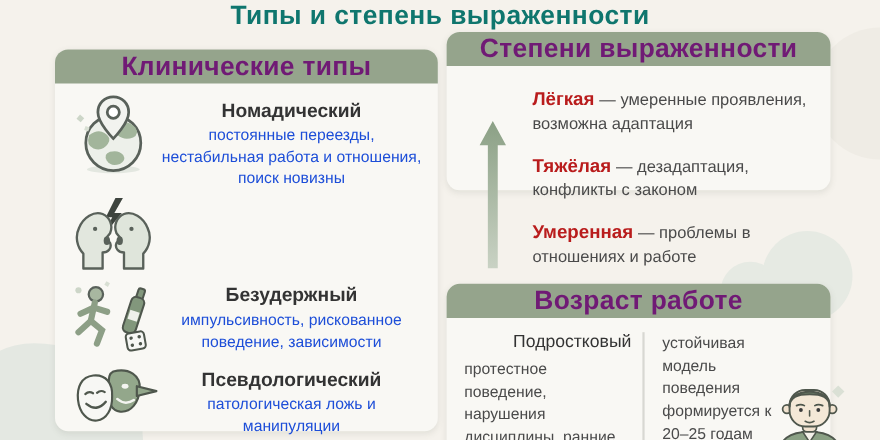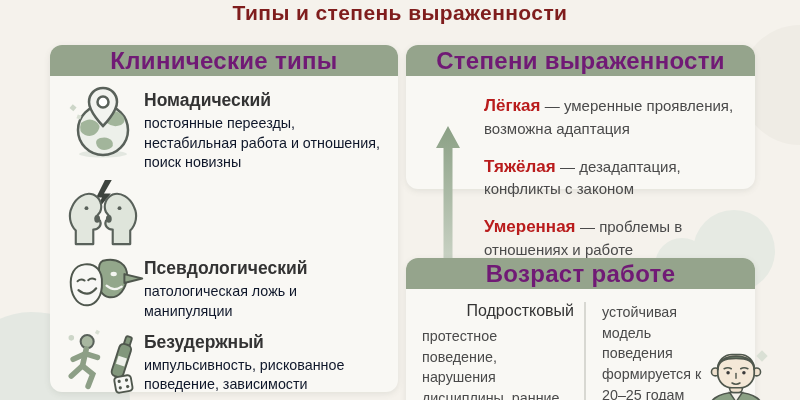--- a/index.html
+++ b/index.html
@@ -22,33 +22,33 @@
 
   
   .panel{position:absolute;background:#f9f8f4;border-radius:12px;z-index:1;
     box-shadow:0 2px 6px rgba(90,95,85,.12);}
   .panel-header{height:31px;background:#95a48c;border-radius:12px 12px 0 0;
     display:flex;align-items:center;justify-content:center;}
   .panel-header span{color:#701a75;font-weight:bold;font-size:24px;letter-spacing:.3px;}
 
   
   .page-title{position:absolute;left:0;top:1px;width:100%;text-align:center;z-index:1;
-    font-size:21px;font-weight:600;color:#7f1d1d;letter-spacing:.4px;}
+    font-size:24px;font-weight:600;color:#0f766e;letter-spacing:.4px;}
 
   
   .panel-left{left:50px;top:45px;width:348px;height:347px;}
   .items{padding:9px 12px 0 12px;}
-  .item{display:flex;align-items:flex-start;margin-bottom:5px;}
+  .item{display:flex;align-items:flex-start;margin-bottom:5px;text-align:center;}
   .item-icon{width:82px;flex:none;display:flex;justify-content:center;align-items:flex-start;}
   .item-text{flex:1;padding-top:2px;}
   .item-title{font-size:17.5px;font-weight:bold;color:#333;margin:3px 0 3px;}
-  .item-desc{font-size:14.3px;color:#0f172a;line-height:1.38;}
-
-  
-  .panel-sev{left:406px;top:45px;width:349px;height:144px;}
+  .item-desc{font-size:14.3px;color:#1d4ed8;line-height:1.38;}
+
+  
+  .panel-sev{left:406px;top:29px;width:349px;height:144px;}
   .sev-body{position:relative;padding:19px 14px 0 78px;}
   .sev-arrow{position:absolute;left:29px;top:50px;}
   .sev-item{margin-bottom:16px;line-height:1.35;}
   .sev-name{font-size:17px;font-weight:bold;color:#b91c1c;}
   .sev-desc{font-size:15px;color:#4a4a4a;}
 
   
   .panel-age{left:406px;top:258px;width:349px;height:160px;}
   .age-cols{display:flex;padding:13px 12px 0 16px;position:relative;}
   .age-col1{width:152px;flex:none;padding-right:10px;}
@@ -109,69 +109,69 @@
           <circle cx="23" cy="31" r="2" fill="#59615a"></circle>
           <circle cx="57" cy="31" r="2" fill="#59615a"></circle>
           <ellipse cx="34" cy="42" rx="3" ry="4" fill="#59615a"></ellipse>
           <ellipse cx="46" cy="42" rx="3" ry="4" fill="#59615a"></ellipse>
         </svg>
       </div>
     </div>
 
     <div class="item">
       <div class="item-icon">
+        <svg width="86" height="72" viewBox="0 0 88 74">
+          <circle cx="10" cy="10" r="3" fill="#cdd6c8"></circle>
+          <rect x="36" y="2" width="4" height="4" fill="#d8dfd3" transform="rotate(30 38 4)"></rect>
+          <circle cx="27" cy="14" r="7" fill="#a8b7a0" stroke="#59615a" stroke-width="2.2"></circle>
+          <g stroke="#8d9f86" stroke-width="6" stroke-linecap="round" fill="none">
+            <path d="M26 22 L22 40"></path>
+            <path d="M25 27 L12 33"></path>
+            <path d="M25 27 L38 31"></path>
+            <path d="M22 40 L10 51"></path>
+            <path d="M22 40 L33 49 L28 62"></path>
+          </g>
+          <g transform="rotate(18 62 38)">
+            <rect x="59.5" y="7" width="6.5" height="12" rx="2" fill="#82977c" stroke="#4f574d" stroke-width="2"></rect>
+            <rect x="56" y="16" width="13" height="36" rx="5" fill="#82977c" stroke="#4f574d" stroke-width="2"></rect>
+            <rect x="58" y="30" width="9.5" height="9" fill="#eef0ea"></rect>
+          </g>
+          <g transform="rotate(-10 66 60)">
+            <rect x="57" y="51" width="18" height="17" rx="3.5" fill="#f6f7f4" stroke="#4f574d" stroke-width="2"></rect>
+            <circle cx="62" cy="56" r="1.7" fill="#4f574d"></circle>
+            <circle cx="70" cy="56" r="1.7" fill="#4f574d"></circle>
+            <circle cx="62" cy="63" r="1.7" fill="#4f574d"></circle>
+            <circle cx="70" cy="63" r="1.7" fill="#4f574d"></circle>
+          </g>
+        </svg>
+      </div>
+      <div class="item-text">
+        <div class="item-title">Безудержный</div>
+        <div class="item-desc">импульсивность, рискованное поведение, зависимости</div>
+      </div>
+    </div>
+
+    <div class="item">
+      <div class="item-icon">
         <svg width="90" height="60" viewBox="0 0 92 62">
           <path d="M46 6 C62 2 74 10 73 24 C72 38 64 48 53 47 C45 46 40 38 41 26 C42 15 40 9 46 6 Z" fill="#93a78b" stroke="#4f574d" stroke-width="2.2"></path>
           <path d="M70 21 L90 26 L70 31 Z" fill="#93a78b" stroke="#4f574d" stroke-width="2.2" stroke-linejoin="round"></path>
           <ellipse cx="58" cy="21" rx="3.5" ry="2.5" fill="#f4f5f1"></ellipse>
           <path d="M50 34 Q58 41 67 35" stroke="#f4f5f1" stroke-width="2.5" fill="none" stroke-linecap="round"></path>
           <g transform="rotate(-6 28 34)">
             <path d="M28 10 C41 10 47 20 45 33 C44 46 37 56 27 56 C17 56 10 46 10 33 C10 20 16 10 28 10 Z" fill="#f7f7f4" stroke="#4f574d" stroke-width="2.2"></path>
             <path d="M18 28 Q22 25 26 28" stroke="#4f574d" stroke-width="2.2" fill="none" stroke-linecap="round"></path>
             <path d="M30 28 Q34 25 38 28" stroke="#4f574d" stroke-width="2.2" fill="none" stroke-linecap="round"></path>
             <path d="M18 38 Q28 48 38 38" stroke="#4f574d" stroke-width="2.4" fill="none" stroke-linecap="round"></path>
           </g>
         </svg>
       </div>
       <div class="item-text">
         <div class="item-title">Псевдологический</div>
         <div class="item-desc">патологическая ложь и манипуляции</div>
-      </div>
-    </div>
-
-    <div class="item">
-      <div class="item-icon">
-        <svg width="86" height="72" viewBox="0 0 88 74">
-          <circle cx="10" cy="10" r="3" fill="#cdd6c8"></circle>
-          <rect x="36" y="2" width="4" height="4" fill="#d8dfd3" transform="rotate(30 38 4)"></rect>
-          <circle cx="27" cy="14" r="7" fill="#a8b7a0" stroke="#59615a" stroke-width="2.2"></circle>
-          <g stroke="#8d9f86" stroke-width="6" stroke-linecap="round" fill="none">
-            <path d="M26 22 L22 40"></path>
-            <path d="M25 27 L12 33"></path>
-            <path d="M25 27 L38 31"></path>
-            <path d="M22 40 L10 51"></path>
-            <path d="M22 40 L33 49 L28 62"></path>
-          </g>
-          <g transform="rotate(18 62 38)">
-            <rect x="59.5" y="7" width="6.5" height="12" rx="2" fill="#82977c" stroke="#4f574d" stroke-width="2"></rect>
-            <rect x="56" y="16" width="13" height="36" rx="5" fill="#82977c" stroke="#4f574d" stroke-width="2"></rect>
-            <rect x="58" y="30" width="9.5" height="9" fill="#eef0ea"></rect>
-          </g>
-          <g transform="rotate(-10 66 60)">
-            <rect x="57" y="51" width="18" height="17" rx="3.5" fill="#f6f7f4" stroke="#4f574d" stroke-width="2"></rect>
-            <circle cx="62" cy="56" r="1.7" fill="#4f574d"></circle>
-            <circle cx="70" cy="56" r="1.7" fill="#4f574d"></circle>
-            <circle cx="62" cy="63" r="1.7" fill="#4f574d"></circle>
-            <circle cx="70" cy="63" r="1.7" fill="#4f574d"></circle>
-          </g>
-        </svg>
-      </div>
-      <div class="item-text">
-        <div class="item-title">Безудержный</div>
-        <div class="item-desc">импульсивность, рискованное поведение, зависимости</div>
       </div>
     </div>
 
   </div>
 </div>
 
 <div class="panel panel-sev">
   <div class="panel-header">
     <span>Степени выраженности</span>
   </div>

